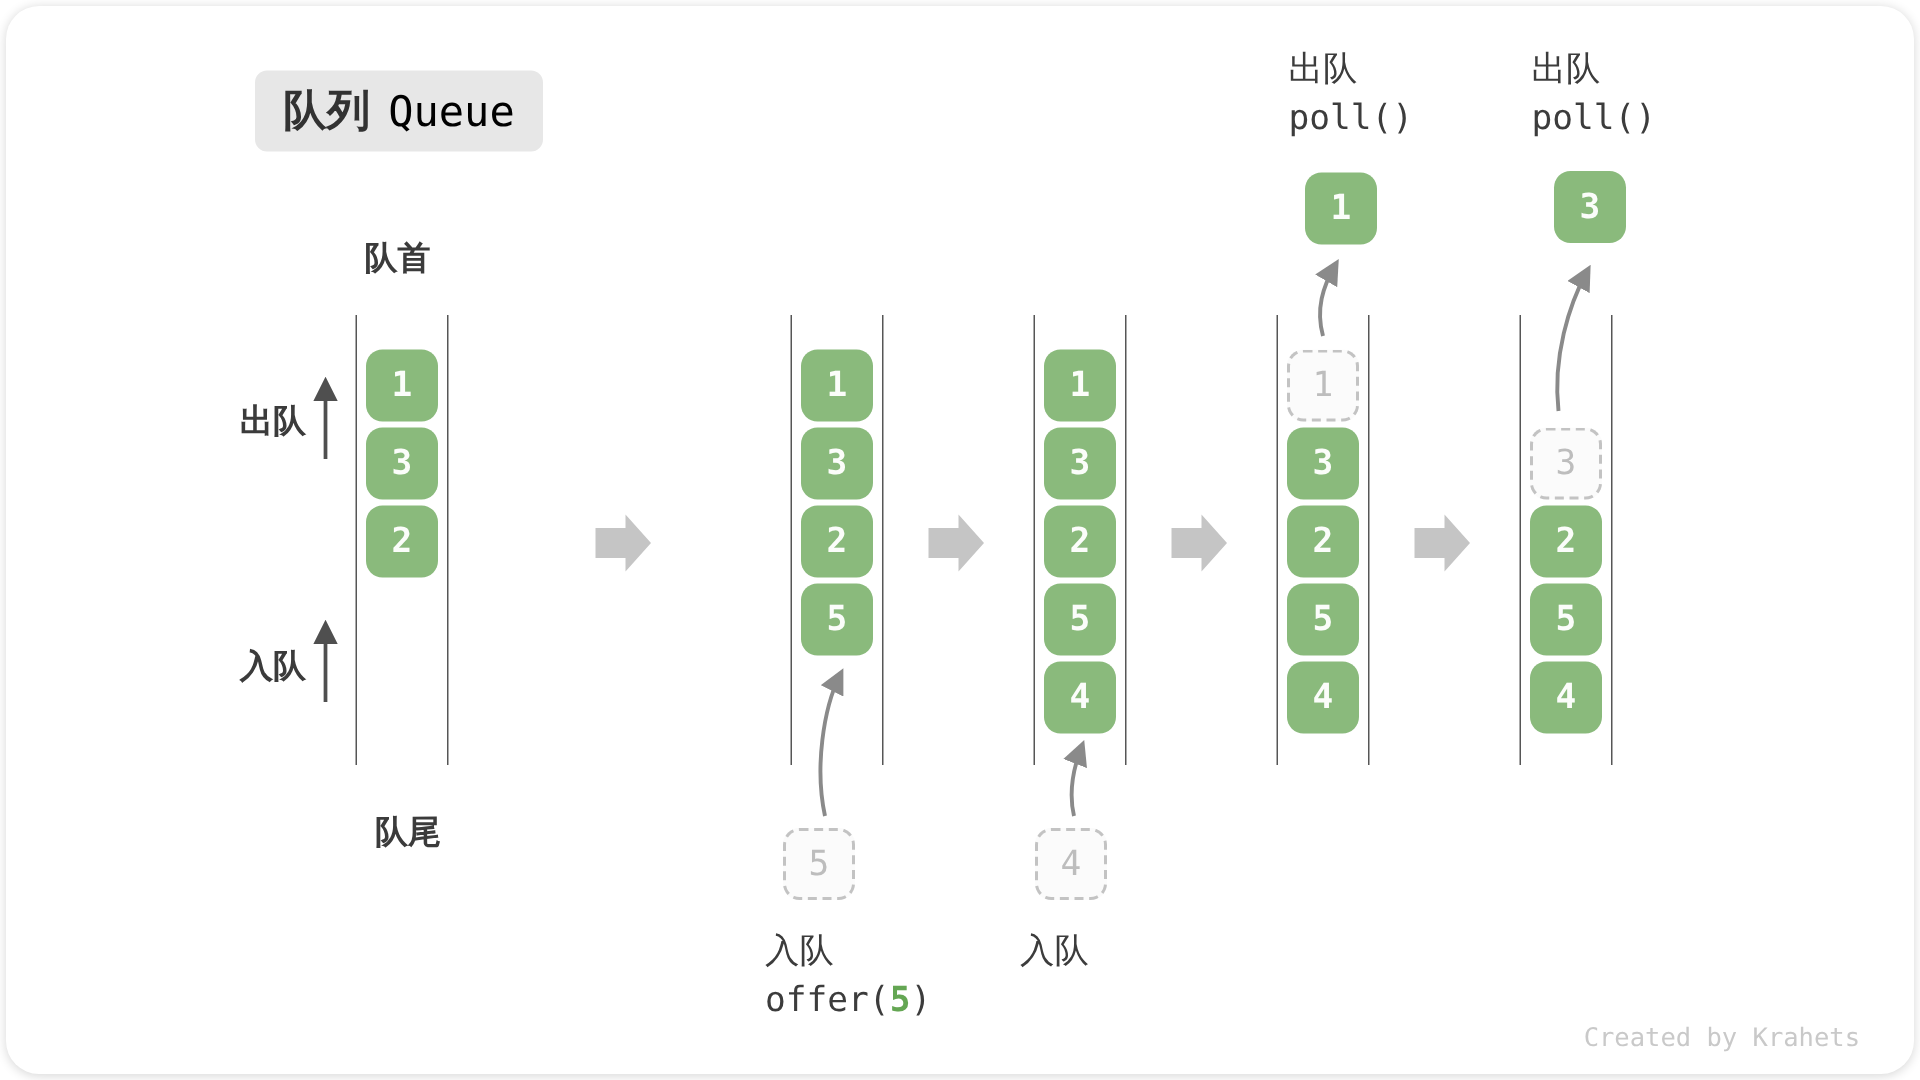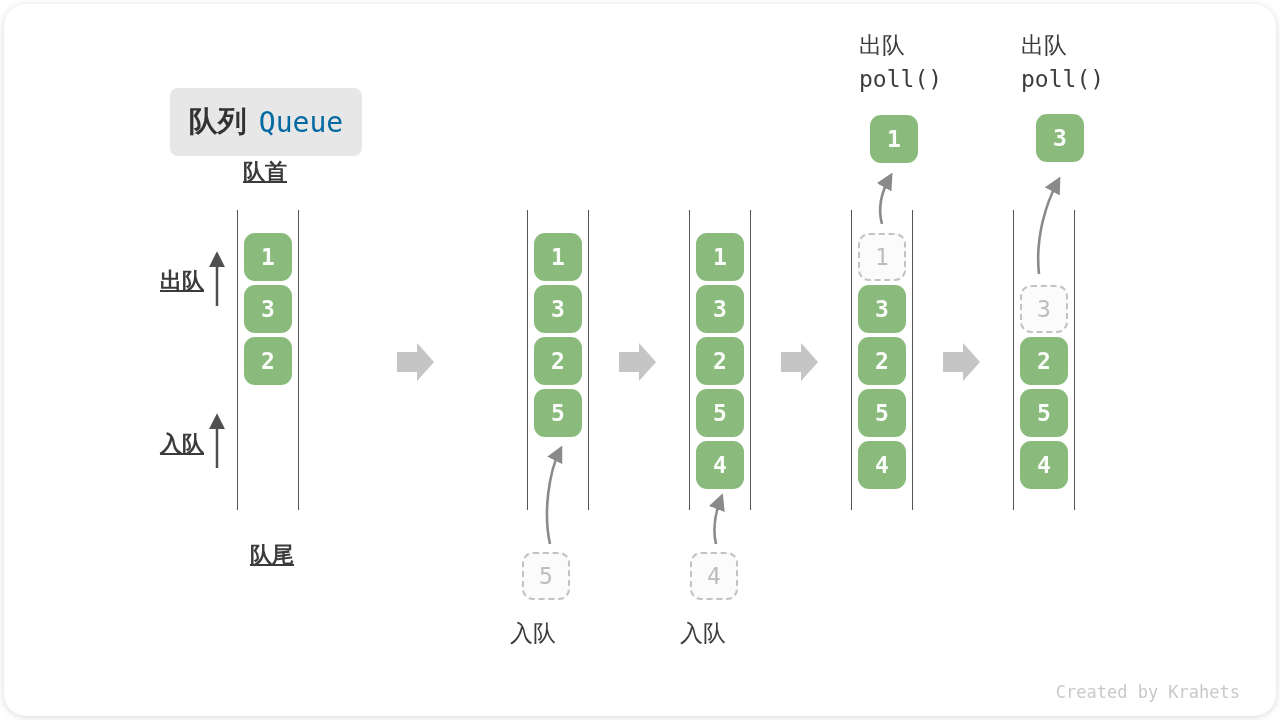--- a/index.html
+++ b/index.html
@@ -1,25 +1,25 @@
 <!DOCTYPE html>
 <html><head>
 <meta charset="utf-8">
 <style>
   html,body{margin:0;padding:0;width:1280px;height:720px;background:#ffffff;overflow:hidden;}
   *{box-sizing:border-box;}
   .card{position:absolute;left:4px;top:4px;right:4px;bottom:4px;background:#fff;border-radius:22px;
         box-shadow:0 1px 7px rgba(0,0,0,.16);}
   
-  .badge{position:absolute;left:170px;top:47px;width:192px;height:68px;background:#e7e7e7;border-radius:8px;
-         display:flex;align-items:center;justify-content:center;gap:12px;margin-top:41px;}
+  .badge{position:absolute;left:170px;top:47px;width:192px;height:54px;background:#e7e7e7;border-radius:8px;
+         display:flex;align-items:center;justify-content:center;gap:12px;}
   .badge-zh{font:700 29px "Liberation Sans",sans-serif;color:#323232;}
-  .badge-en{font:400 28px "DejaVu Sans Mono",monospace;color:#0369a1;}
+  .badge-en{font:400 28px "DejaVu Sans Mono",monospace;color:#000000;}
   
-  .label{position:absolute;font:700 22px "Liberation Sans",sans-serif;color:#3b3b3b;white-space:nowrap;text-decoration:underline;}
+  .label{position:absolute;font:700 22px "Liberation Sans",sans-serif;color:#3b3b3b;white-space:nowrap;}
   
   .op{position:absolute;white-space:nowrap;}
   .oplabel{font:400 23px "Liberation Sans",sans-serif;color:#3c3c3c;line-height:34px;}
   .opcode{font:400 23px "DejaVu Sans Mono",monospace;color:#3c3c3c;line-height:34px;}
   .opcode .arg{color:#64a653;font-weight:700;}
   
   .qcol{position:absolute;top:210px;width:62px;height:300px;border-left:1px solid #565656;border-right:1px solid #565656;}
   .cw1{left:237px}.cw2{left:527px}.cw3{left:689px}.cw4{left:851px}.cw5{left:1013px}
   
   .qbox{position:absolute;width:48px;height:48px;border-radius:11px;background:#8aba7c;
@@ -53,20 +53,21 @@
 <div class="op" style="left:859px;top:28px">
   <div class="oplabel">出队</div>
   <div class="opcode">poll()</div>
 </div>
 <div class="op" style="left:1021px;top:28px">
   <div class="oplabel">出队</div>
   <div class="opcode">poll()</div>
 </div>
 <div class="op" style="left:510px;top:616px">
   <div class="oplabel">入队</div>
+  <div class="opcode"><span>offer(</span><span class="arg">5</span><span>)</span></div>
 </div>
 <div class="op" style="left:680px;top:616px">
   <div class="oplabel">入队</div>
 </div>
 
 <div class="qcol cw1"></div>
 <div class="qcol cw2"></div>
 <div class="qcol cw3"></div>
 <div class="qcol cw4"></div>
 <div class="qcol cw5"></div>

